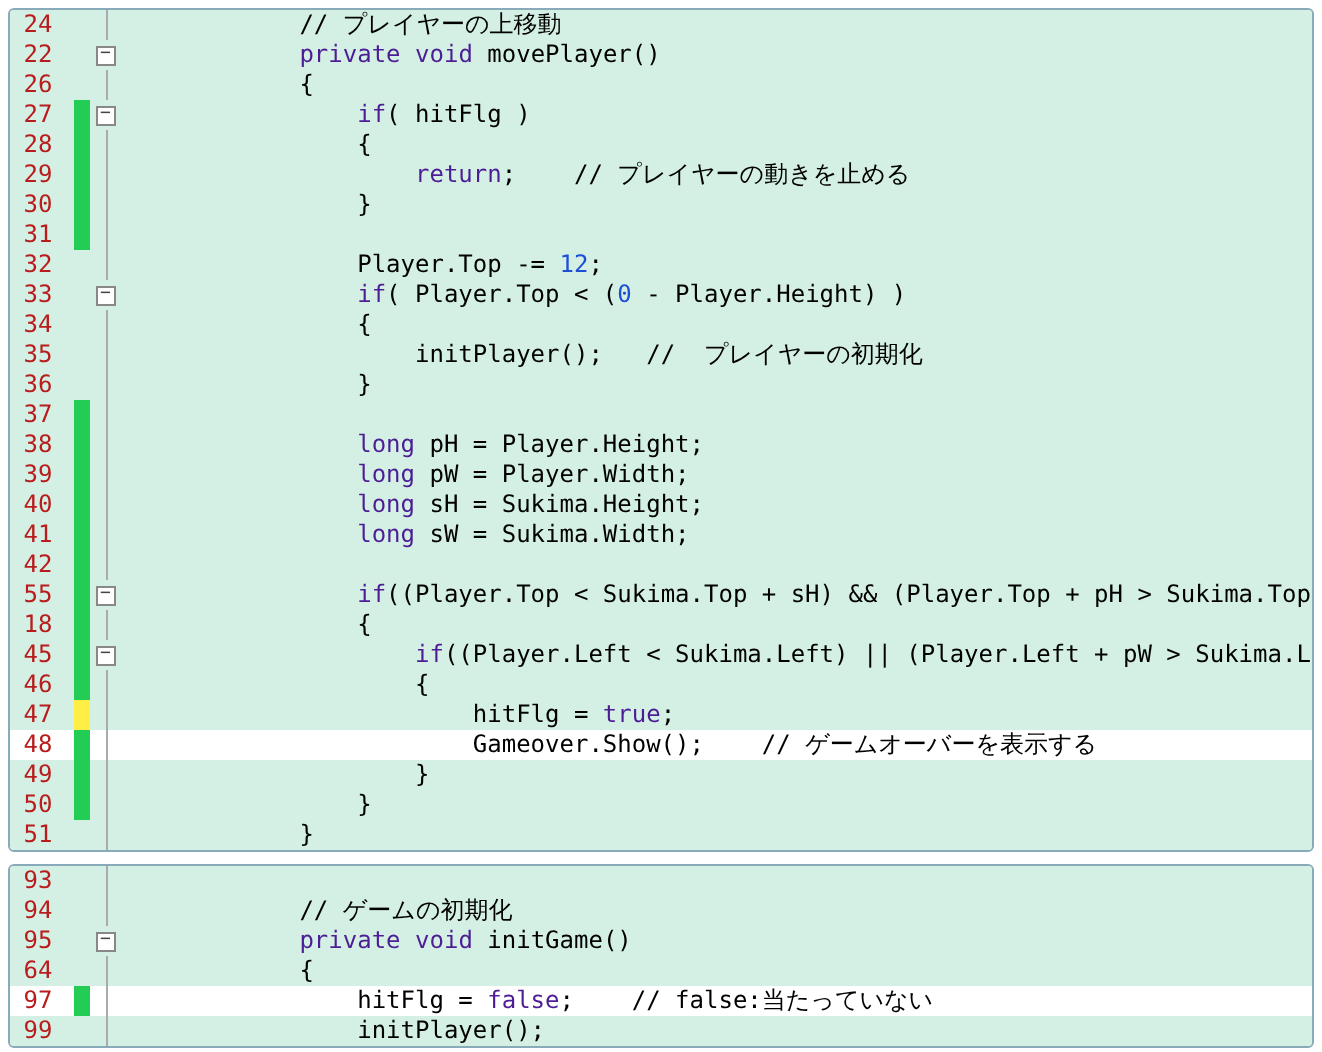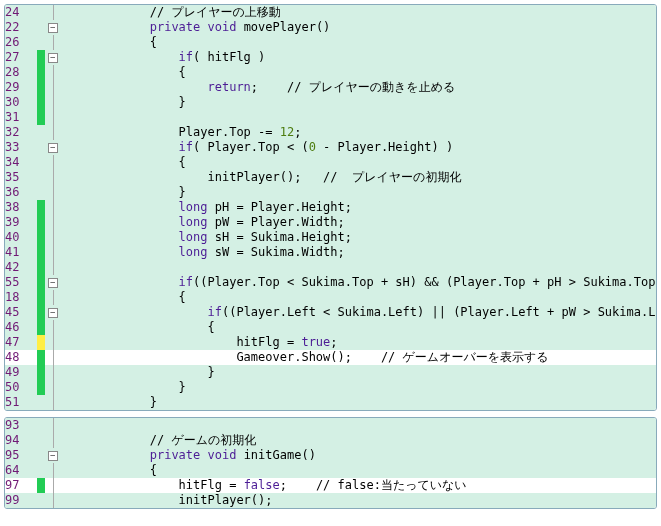--- a/index.html
+++ b/index.html
@@ -1,49 +1,50 @@
 <!DOCTYPE html>
 <html><head>
 <meta charset="utf-8">
 <style>
 body{margin:0;background:#fff;font-family:Consolas,monospace;font-size:12px;padding:4px}
 .block{border:1px solid #8ab;border-radius:3px;margin-bottom:6px;overflow:hidden}
 .row{display:flex;height:15px;line-height:15px;white-space:pre}
 .row.hl{background:#fff}
 .row:not(.hl){background:#d4f0e4}
-.ln{width:28px;text-align:left;color:#701a75;padding-right:4px;flex:none}
+.ln{width:28px;text-align:center;color:#b91c1c;padding-right:4px;flex:none}
 .mk{width:8px;flex:none}
 .mk.g{background:#2c5}
 .mk.y{background:#fe4}
 .fold{width:18px;flex:none;color:#666;text-align:center;position:relative}
 .fold.box::before{content:"";position:absolute;left:3px;top:3px;width:8px;height:8px;border:1px solid #888;background:#fff}
 .fold.box::after{content:"−";position:absolute;left:5px;top:0;font-size:9px;color:#444}
 .fold.line::before{content:"";position:absolute;left:8px;top:0;bottom:0;width:1px;background:#aaa}
 .code{flex:1;overflow:hidden}
 .kw{color:#4c1d95}
 .cm{color:#000000}
-.vl{color:#4d7c0f}
+.vl{color:#1d4ed8}
 </style>
 </head>
 <body>
 
 <div class="block" id="b1">
     <div class="row"><div class="ln">24</div><div class="mk "></div><div class="fold line"></div><div class="code">            <span class="cm">// プレイヤーの上移動</span></div></div>
     <div class="row"><div class="ln">22</div><div class="mk "></div><div class="fold box"></div><div class="code">            <span class="kw">private</span> <span class="kw">void</span> movePlayer()</div></div>
     <div class="row"><div class="ln">26</div><div class="mk "></div><div class="fold line"></div><div class="code">            {</div></div>
     <div class="row"><div class="ln">27</div><div class="mk g"></div><div class="fold box"></div><div class="code">                <span class="kw">if</span>( hitFlg )</div></div>
     <div class="row"><div class="ln">28</div><div class="mk g"></div><div class="fold line"></div><div class="code">                {</div></div>
     <div class="row"><div class="ln">29</div><div class="mk g"></div><div class="fold line"></div><div class="code">                    <span class="kw">return</span>;    <span class="cm">// プレイヤーの動きを止める</span></div></div>
     <div class="row"><div class="ln">30</div><div class="mk g"></div><div class="fold line"></div><div class="code">                }</div></div>
     <div class="row"><div class="ln">31</div><div class="mk g"></div><div class="fold line"></div><div class="code"></div></div>
     <div class="row"><div class="ln">32</div><div class="mk "></div><div class="fold line"></div><div class="code">                Player.Top -= <span class="vl">12</span>;</div></div>
     <div class="row"><div class="ln">33</div><div class="mk "></div><div class="fold box"></div><div class="code">                <span class="kw">if</span>( Player.Top &lt; (<span class="vl">0</span> - Player.Height) )</div></div>
     <div class="row"><div class="ln">34</div><div class="mk "></div><div class="fold line"></div><div class="code">                {</div></div>
     <div class="row"><div class="ln">35</div><div class="mk "></div><div class="fold line"></div><div class="code">                    initPlayer();   <span class="cm">//  プレイヤーの初期化</span></div></div>
     <div class="row"><div class="ln">36</div><div class="mk "></div><div class="fold line"></div><div class="code">                }</div></div>
+    <div class="row"><div class="ln">37</div><div class="mk g"></div><div class="fold line"></div><div class="code"></div></div>
     <div class="row"><div class="ln">38</div><div class="mk g"></div><div class="fold line"></div><div class="code">                <span class="kw">long</span> pH = Player.Height;</div></div>
     <div class="row"><div class="ln">39</div><div class="mk g"></div><div class="fold line"></div><div class="code">                <span class="kw">long</span> pW = Player.Width;</div></div>
     <div class="row"><div class="ln">40</div><div class="mk g"></div><div class="fold line"></div><div class="code">                <span class="kw">long</span> sH = Sukima.Height;</div></div>
     <div class="row"><div class="ln">41</div><div class="mk g"></div><div class="fold line"></div><div class="code">                <span class="kw">long</span> sW = Sukima.Width;</div></div>
     <div class="row"><div class="ln">42</div><div class="mk g"></div><div class="fold line"></div><div class="code"></div></div>
     <div class="row"><div class="ln">55</div><div class="mk g"></div><div class="fold box"></div><div class="code">                <span class="kw">if</span>((Player.Top &lt; Sukima.Top + sH) &amp;&amp; (Player.Top + pH &gt; Sukima.Top))</div></div>
     <div class="row"><div class="ln">18</div><div class="mk g"></div><div class="fold line"></div><div class="code">                {</div></div>
     <div class="row"><div class="ln">45</div><div class="mk g"></div><div class="fold box"></div><div class="code">                    <span class="kw">if</span>((Player.Left &lt; Sukima.Left) || (Player.Left + pW &gt; Sukima.Left + s</div></div>
     <div class="row"><div class="ln">46</div><div class="mk g"></div><div class="fold line"></div><div class="code">                    {</div></div>
     <div class="row"><div class="ln">47</div><div class="mk y"></div><div class="fold line"></div><div class="code">                        hitFlg = <span class="kw">true</span>;</div></div>

